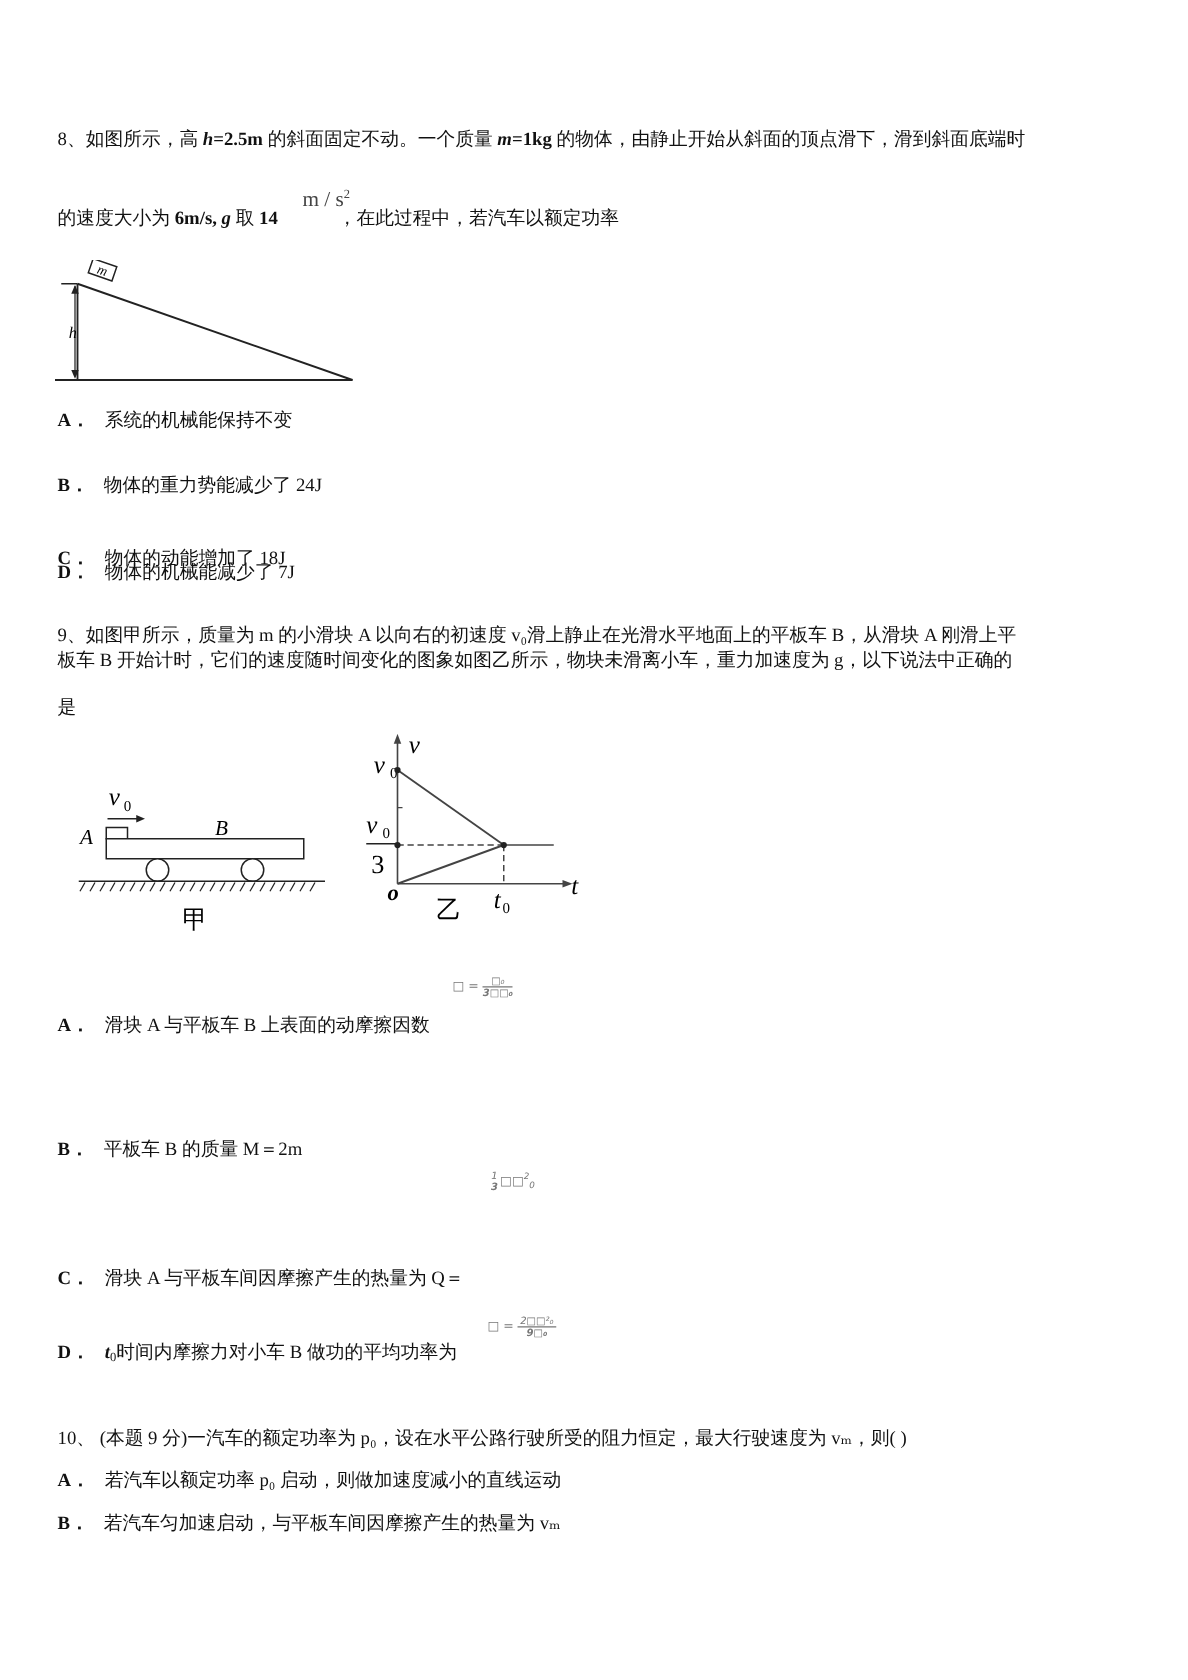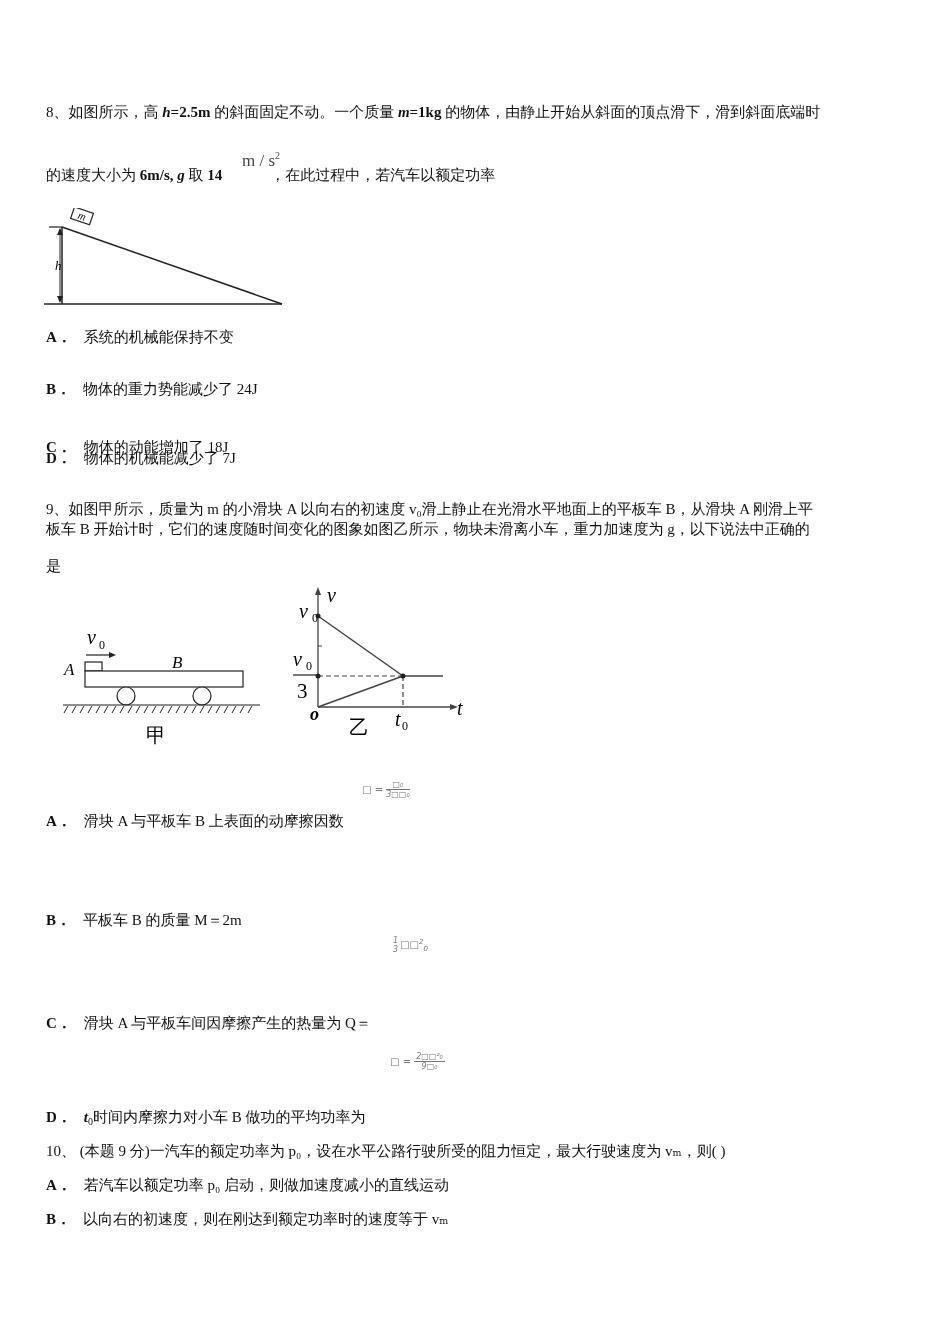--- a/index.html
+++ b/index.html
@@ -8,21 +8,21 @@
   .line { position: absolute; left: 46px; font-size: 15px; white-space: nowrap; line-height: 18px; }
   .b { font-weight: bold; }
   .i { font-style: italic; }
   .sub { font-size: 10px; vertical-align: -3px; }
   .opt-label { font-weight: bold; margin-right: 12px; }
   .unit { position: absolute; font-family: "Liberation Serif", serif; font-size: 17px; color: #444; }
   .unit sup { font-size: 10px; }
   .formula { position: absolute; font-family: "DejaVu Sans", sans-serif; color: #777; font-size: 10px; }
   .frac { display: inline-block; vertical-align: middle; text-align: center; font-size: 8px; font-style: italic; }
   .frac .num { display: block; border-bottom: 1px solid #777; padding: 0 2px; line-height: 9px; }
-  .frac .den { display: block; line-height: 9px; }
+  .frac .den { display: block; line-height: 9px; font-weight: bold; }
   svg text { font-family: "Liberation Serif", serif; }
 </style>
 </head>
 <body>
 
 <div class="line" style="top:103px;">
   <span>8、如图所示，高 </span><span class="b i">h</span><span class="b">=2.5m</span><span> 的斜面固定不动。一个质量 </span><span class="b i">m</span><span class="b">=1kg</span><span> 的物体，由静止开始从斜面的顶点滑下，滑到斜面底端时</span>
 </div>
 <div class="line" style="top:166px;">
   <span>的速度大小为 </span><span class="b">6m/s</span><span class="b">, </span><span class="b i">g</span><span> 取 </span><span class="b">14</span><span style="display:inline-block;width:48px;"></span><span>，在此过程中，若汽车以额定功率</span>
@@ -133,17 +133,17 @@
 
 <div class="formula" style="left:391px; top:936px;">
   <span class="frac"><span class="num" style="border:none">1</span><span class="den">3</span></span><span>□□</span><sup style="font-size:7px;font-style:italic">2</sup><sub style="font-size:7px;font-style:italic">0</sub>
 </div>
 <div class="line" style="top:1014px;text-align:right;"><span class="opt-label">C．</span><span>滑块 A 与平板车间因摩擦产生的热量为 Q＝</span></div>
 
 <div class="formula" style="left:390px; top:1052px;">
   <span>□ =</span>
   <span class="frac"><span class="num">2□□²₀</span><span class="den">9□₀</span></span>
 </div>
-<div class="line" style="top:1108px;"><span class="opt-label">D．</span><span class="b i">t</span><span class="sub">0</span><span>时间内摩擦力对小车 B 做功的平均功率为</span></div>
+<div class="line" style="top:1073px;"><span class="opt-label">D．</span><span class="b i">t</span><span class="sub">0</span><span>时间内摩擦力对小车 B 做功的平均功率为</span></div>
 
 <div class="line" style="top:1142px;">10、 (本题 9 分)一汽车的额定功率为 p₀，设在水平公路行驶所受的阻力恒定，最大行驶速度为 vₘ，则(  )</div>
 <div class="line" style="top:1176px;"><span class="opt-label">A．</span><span>若汽车以额定功率 p₀ 启动，则做加速度减小的直线运动</span></div>
-<div class="line" style="top:1210px;"><span class="opt-label">B．</span><span>以向右的初速度，则在刚达到额定功率时的速度等于 vₘ</span></div>
+<div class="line" style="top:1210px;"><span class="opt-label">B．</span><span>若汽车匀加速启动，与平板车间因摩擦产生的热量为 vₘ</span></div>
 
 </body></html>

